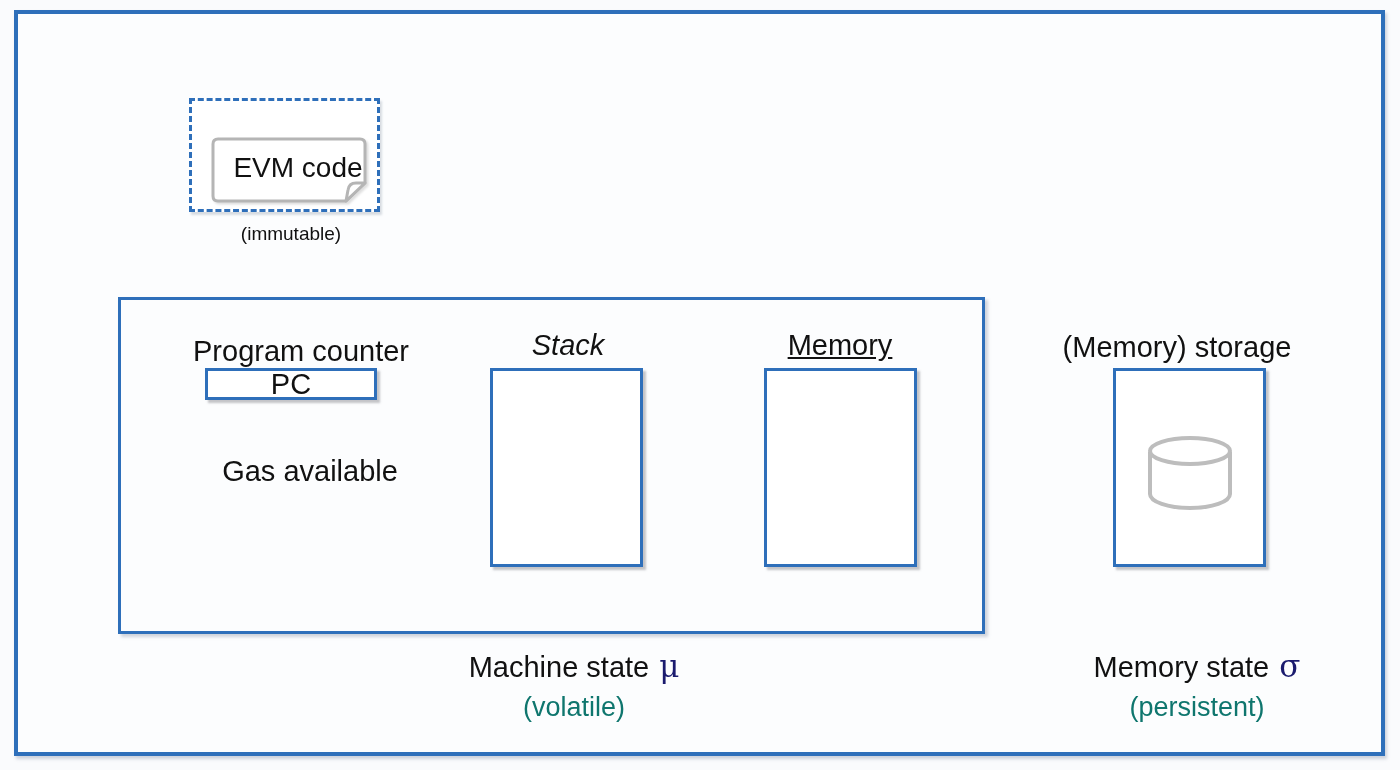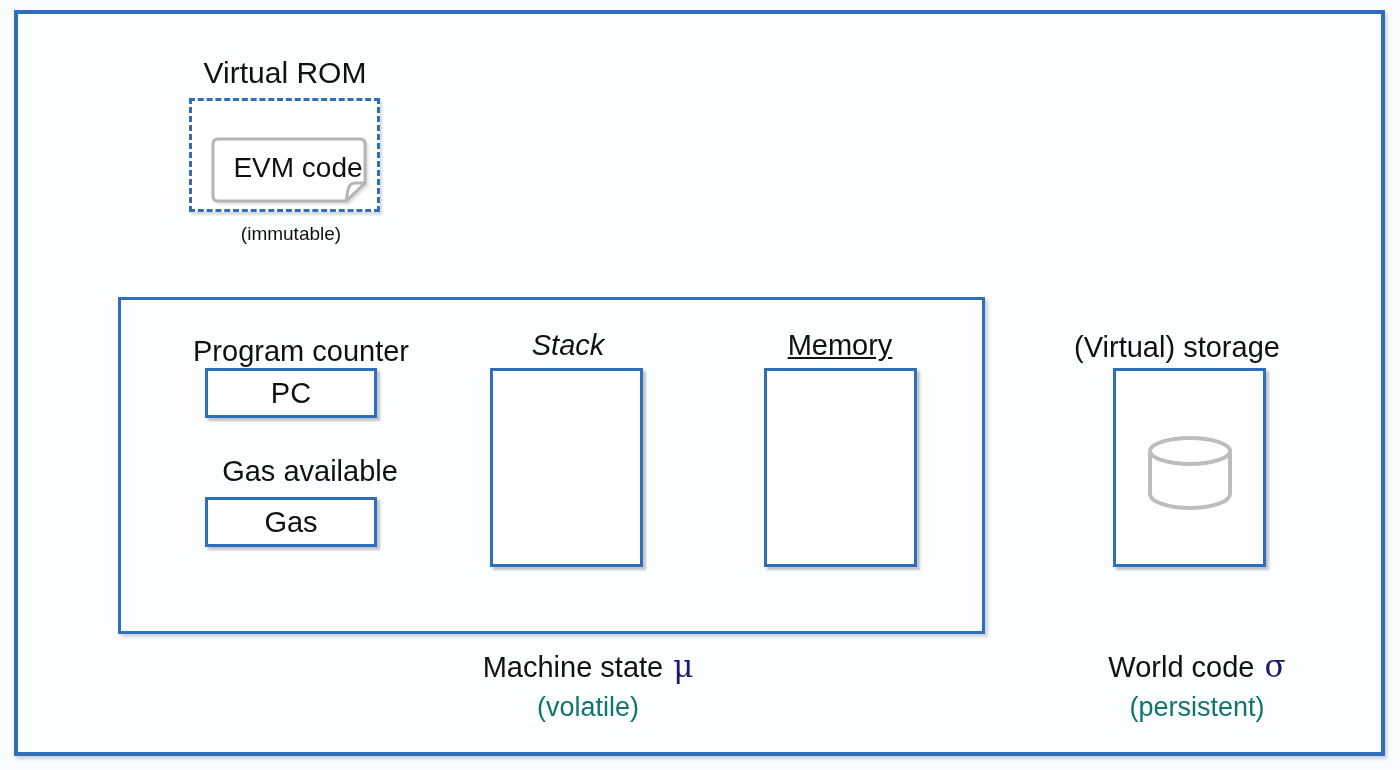--- a/index.html
+++ b/index.html
@@ -66,21 +66,21 @@
     left: 118px; top: 297px;
     width: 867px; height: 337px;
     border: 3px solid #2e6fba;
     background: #fcfdfe;
     box-sizing: border-box;
     box-shadow: 3px 3px 3px rgba(140,150,170,0.4);
   }
   
   .value-box {
     position: absolute;
-    width: 172px; height: 50px;
+    width: 172px; height: 32px;
     border: 3px solid #2e6fba;
     background: #ffffff;
     box-sizing: border-box;
     box-shadow: 3px 3px 2px rgba(140,140,145,0.5);
     display: flex;
     align-items: center;
     justify-content: center;
     font-size: 29px;
   }
   
@@ -112,64 +112,62 @@
   }
   .caption .line2 { font-size: 27px; margin-top: 8px; color: #0f766e; }
 </style>
 </head>
 <body>
 
 <div class="canvas">
 
   <div class="outer-frame"></div>
 
-  <div class="label rom-title" style="left:285px; top:56px;">Virtual ROM</div>
 
   <div class="rom-box"></div>
 
   <div class="doc">
     <svg width="156" height="66" viewBox="0 0 156 66" style="filter: drop-shadow(2px 2px 1px rgba(160,160,160,0.35));">
       <path d="M7 2 H149 Q154 2 154 7 V46 L135 64 H7 Q2 64 2 59 V7 Q2 2 7 2 Z" fill="#ffffff" stroke="#b5b5b5" stroke-width="3" stroke-linejoin="round"></path>
       <path d="M154 46 L135 64 L137 53 Q138 46 145 46 Z" fill="#ffffff" stroke="#b5b5b5" stroke-width="3" stroke-linejoin="round"></path>
     </svg>
     <span class="doc-text">EVM code</span>
   </div>
 
   <div class="label small" style="left:291px; top:224px;">(immutable)</div>
 
   <div class="machine-box"></div>
 
   <div class="label" style="left:301px; top:336px;">Program counter</div>
   <div class="value-box" style="left:205px; top:368px;">PC</div>
 
   <div class="label" style="left:300px; top:456px;margin-left:10px;">Gas available</div>
-  <div class="value-box" style="left:205px; top:497px;">Gas</div>
 
   <div class="label" style="left:568px; top:330px;font-style:italic;">Stack</div>
   <div class="tall-box" style="left:490px; top:368px;"></div>
 
   <div class="label" style="left:840px; top:330px;text-decoration:underline;">Memory</div>
   <div class="tall-box" style="left:764px; top:368px;"></div>
 
-  <div class="caption" style="left:588px; top:648px;">
+  <div class="caption" style="left:574px; top:648px;">
     <div class="line1">
       <span>Machine state</span><span class="greek">μ</span>
     </div>
     <div class="line2">(volatile)</div>
   </div>
 
-  <div class="label" style="left:1177px; top:332px;">(Virtual) storage</div>
+  <div class="label" style="left:1177px; top:332px;">(Memory) storage</div>
 
   <div class="tall-box" style="left:1113px; top:368px;">
     <svg class="cyl" width="88" height="78" viewBox="0 0 88 78">
       <path d="M4 17 V59 A40 14 0 0 0 84 59 V17" fill="#ffffff" stroke="#bdbdbd" stroke-width="4" stroke-linejoin="round"></path>
       <ellipse cx="44" cy="16" rx="40" ry="13" fill="#ffffff" stroke="#bdbdbd" stroke-width="4"></ellipse>
     </svg>
   </div>
 
   <div class="caption" style="left:1197px; top:648px;">
     <div class="line1">
-      <span>World code</span><span class="greek">σ</span>
+      <span>Memory state</span><span class="greek">σ</span>
     </div>
     <div class="line2">(persistent)</div>
   </div>
 
 </div>
 
 </body></html>

